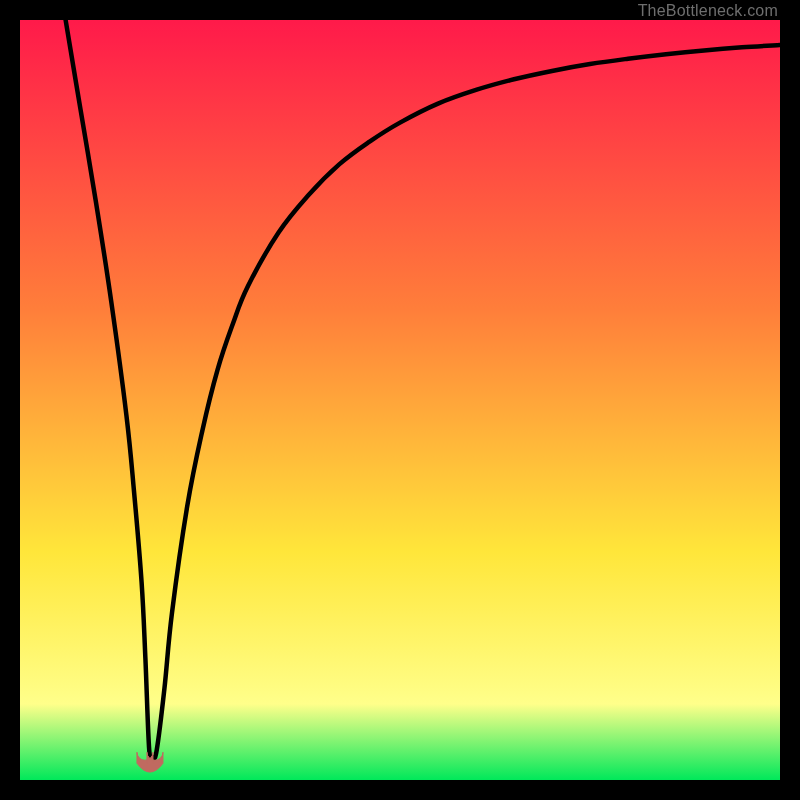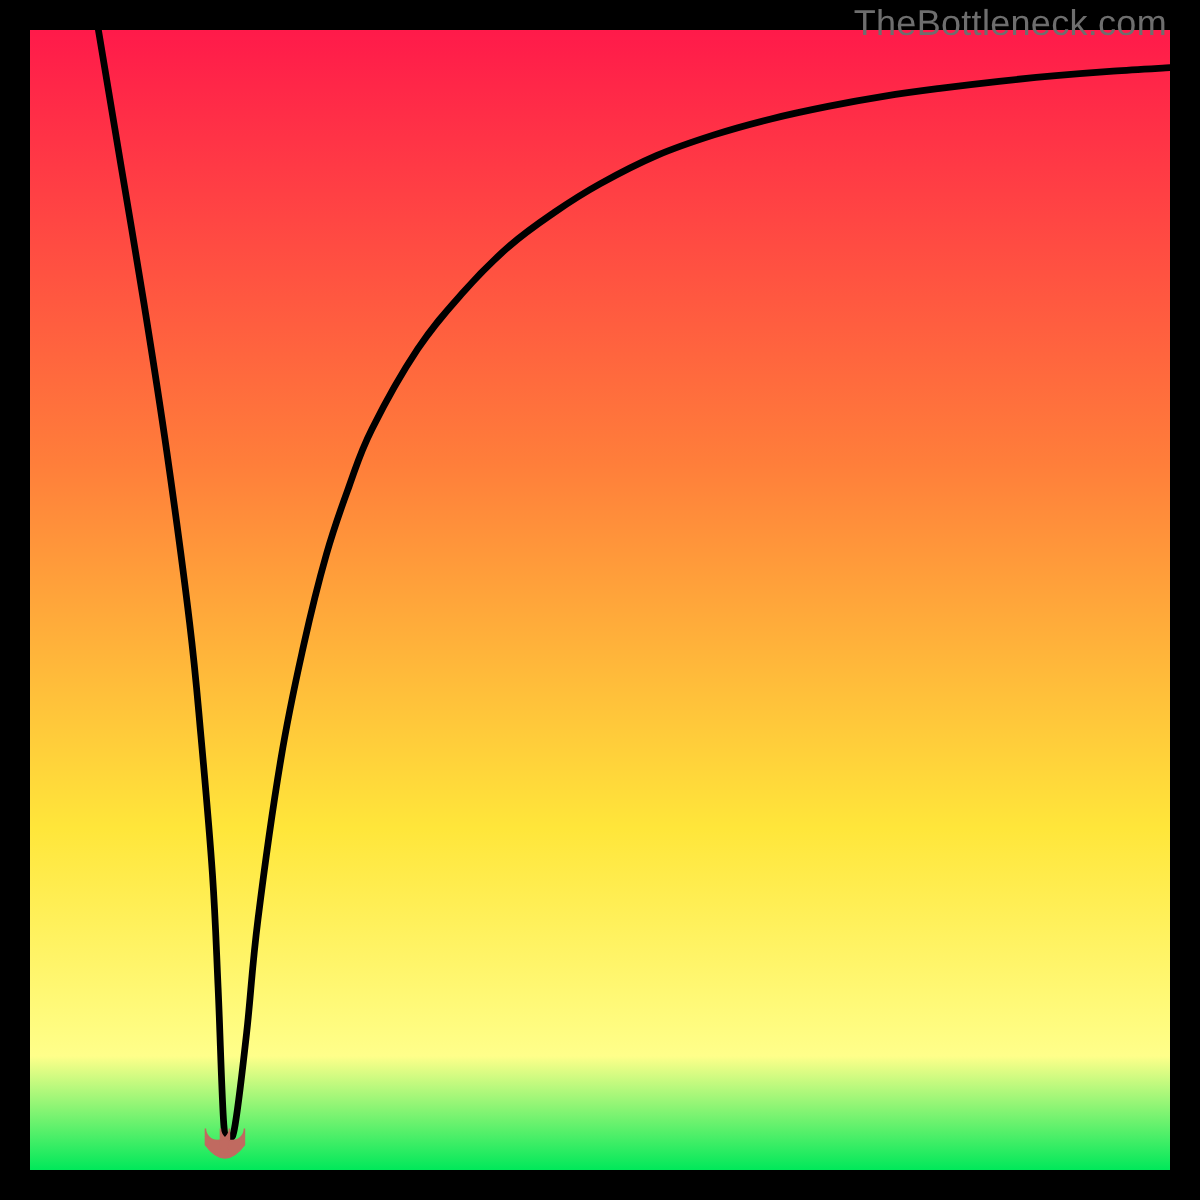--- a/index.html
+++ b/index.html
@@ -17,21 +17,21 @@
     top: 20px;
     width: 760px;
     height: 760px;
     overflow: hidden;
   }
   .watermark {
     position: absolute;
     top: 2px;
     right: 22px;
     color: #6e6e6e;
-    font-size: 24px;
+    font-size: 16px;
     font-weight: 500;
     letter-spacing: 0.2px;
     user-select: none;
   }
   svg { display: block; }
 </style>
 </head>
 <body>
 
 <div class="plot-area">

